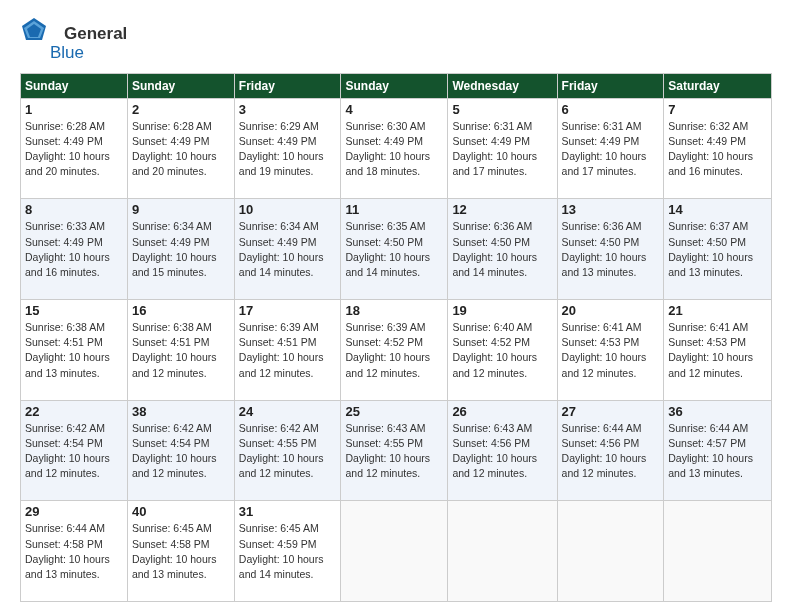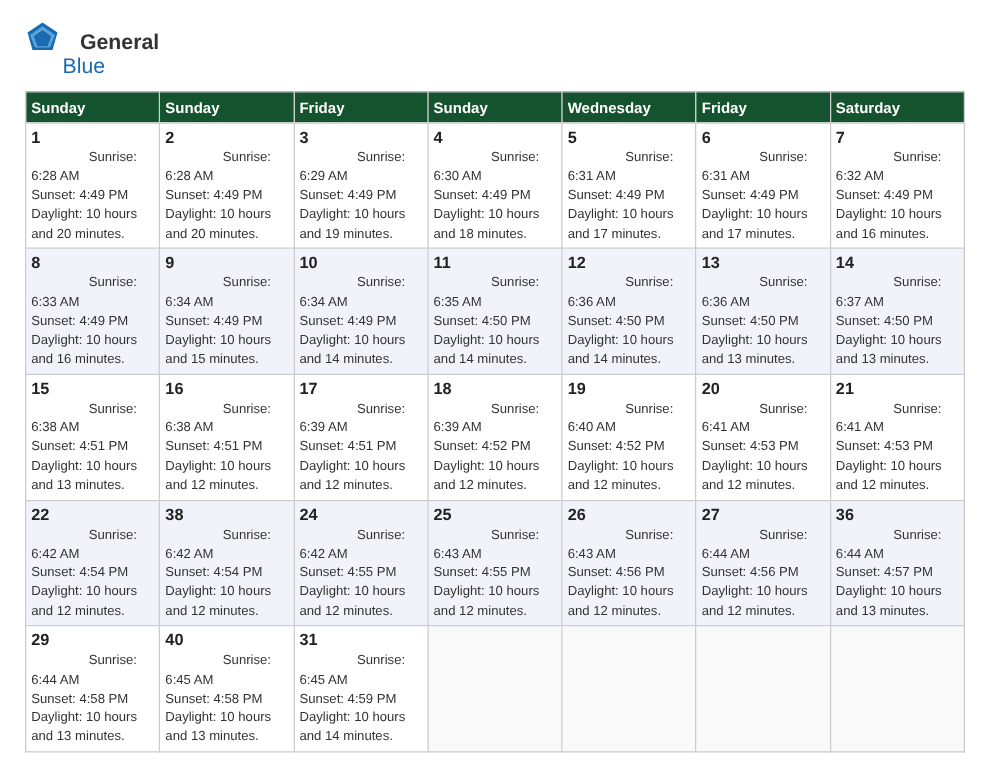--- a/index.html
+++ b/index.html
@@ -68,21 +68,20 @@
     .day-num {
       font-size: 13px;
       font-weight: bold;
       color: #222;
       display: block;
       margin-bottom: 2px;
     }
     .cell-text {
       color: #333;
       line-height: 1.45;
-      margin-left: 46px;
     }
     td.empty {
       background: #f9f9f9;
     }
     .calendar tr:nth-child(even) td.empty {
       background: #eaeef5;
     }
   </style>
 </head>
 <body>

